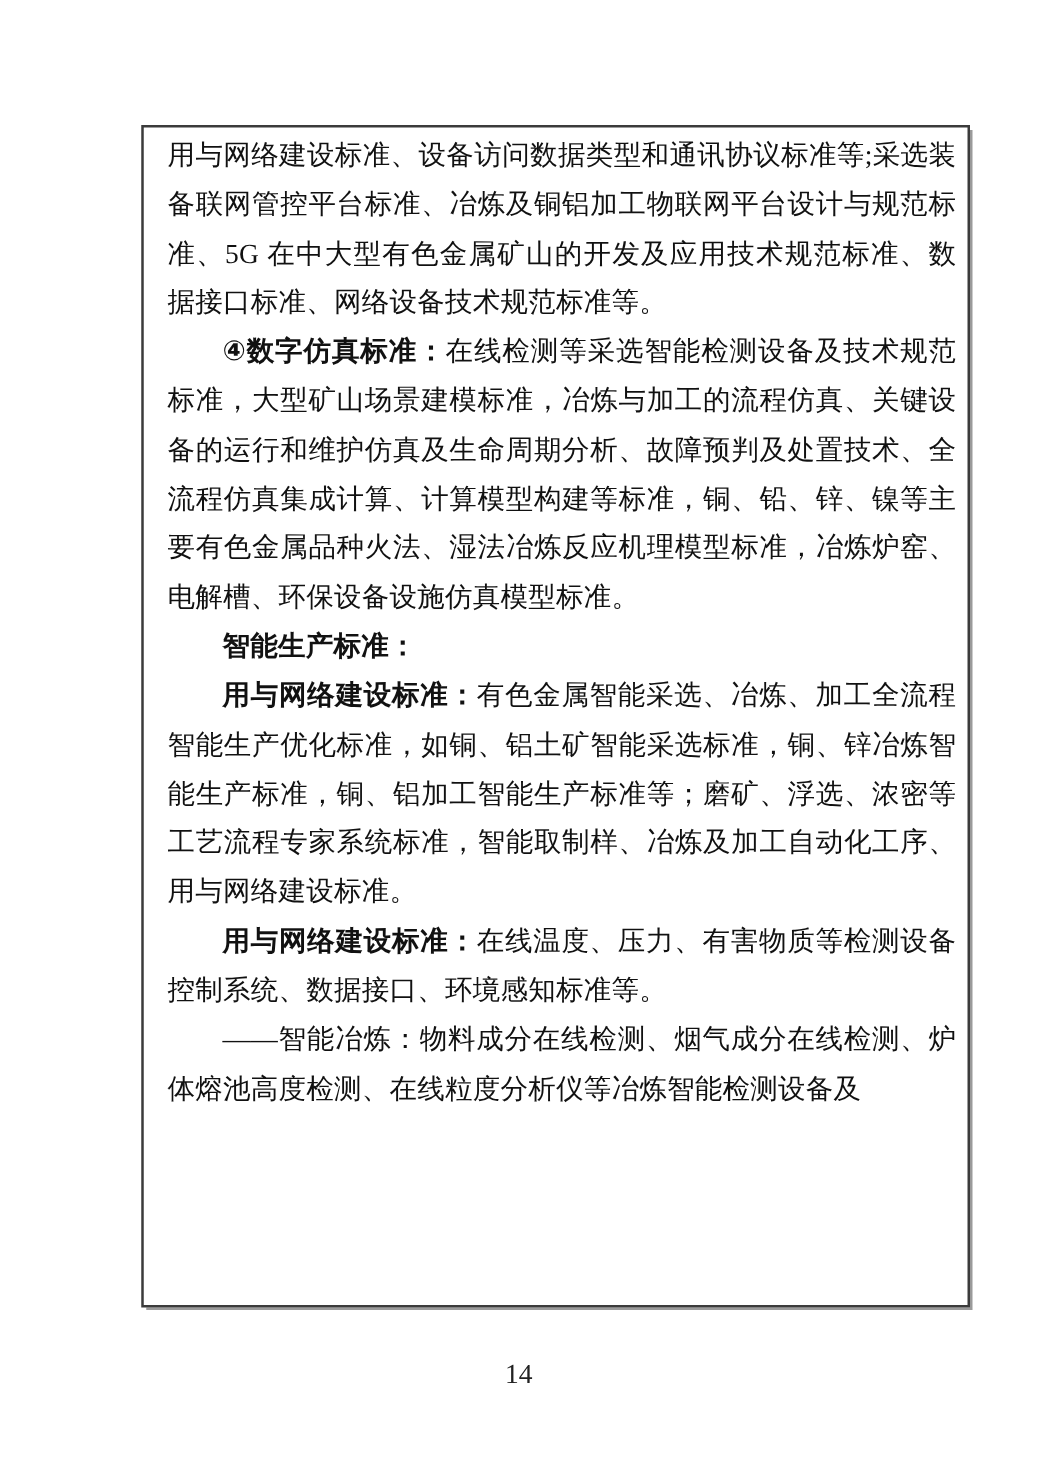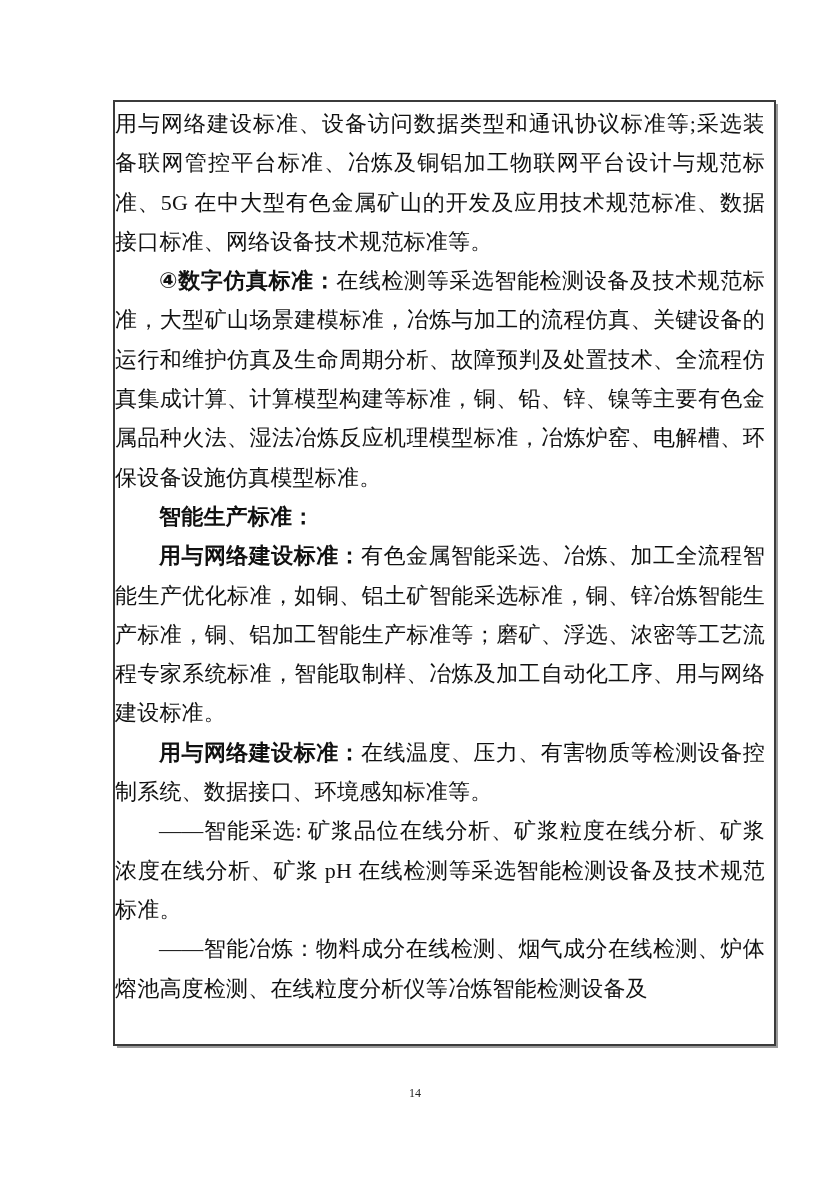--- a/index.html
+++ b/index.html
@@ -21,21 +21,21 @@
   .doc-box {
     position: absolute;
     left: 113px;
     top: 100px;
     width: 663px;
     height: 946px;
     box-sizing: border-box;
     border: 2px solid #3b3b3b;
     box-shadow: 3px 3px 0 -1px #9a9a9a;
     background: #ffffff;
-    padding: 2px 9px 0 0;
+    padding: 2px 9px 0 19px;
     overflow: hidden;
   }
   .doc-body {
     width: 100%;
   }
   .para {
     margin: 0;
     padding: 0;
     font-size: 22px;
     line-height: 39.3px;
@@ -55,34 +55,33 @@
   .run.bold {
     font-family: "Liberation Sans", "DejaVu Sans", sans-serif;
     font-weight: 700;
   }
   .page-number {
     position: absolute;
     top: 1086px;
     left: 0;
     width: 100%;
     text-align: center;
-    font-size: 12px;
+    font-size: 22px;
     color: #222222;
     font-family: "Liberation Serif", "DejaVu Serif", serif;
   }
 </style>
 </head>
 <body>
 
 <div class="page">
   <div class="doc-box">
     <div id="doc-body" class="doc-body">
         <p class="para"><span class="run">用与网络建设标准、设备访问数据类型和通讯协议标准等;采选装备联网管控平台标准、冶炼及铜铝加工物联网平台设计与规范标准、5G 在中大型有色金属矿山的开发及应用技术规范标准、数据接口标准、网络设备技术规范标准等。</span></p>
         <p class="para indent"><span class="run bold">④数字仿真标准：</span><span class="run">在线检测等采选智能检测设备及技术规范标准，大型矿山场景建模标准，冶炼与加工的流程仿真、关键设备的运行和维护仿真及生命周期分析、故障预判及处置技术、全流程仿真集成计算、计算模型构建等标准，铜、铅、锌、镍等主要有色金属品种火法、湿法冶炼反应机理模型标准，冶炼炉窑、电解槽、环保设备设施仿真模型标准。</span></p>
         <p class="para indent"><span class="run bold">智能生产标准：</span></p>
         <p class="para indent"><span class="run bold">用与网络建设标准：</span><span class="run">有色金属智能采选、冶炼、加工全流程智能生产优化标准，如铜、铝土矿智能采选标准，铜、锌冶炼智能生产标准，铜、铝加工智能生产标准等；磨矿、浮选、浓密等工艺流程专家系统标准，智能取制样、冶炼及加工自动化工序、用与网络建设标准。</span></p>
         <p class="para indent"><span class="run bold">用与网络建设标准：</span><span class="run">在线温度、压力、有害物质等检测设备控制系统、数据接口、环境感知标准等。</span></p>
-        <p class="para indent"><span class="run">——智能采选: 矿浆品位在线分析、矿浆粒度在线分析、矿浆浓度在线分析、矿浆 pH 在线检测等采选智能检测设备及技术规范标准。</span></p>
         <p class="para indent"><span class="run">——智能冶炼：物料成分在线检测、烟气成分在线检测、炉体熔池高度检测、在线粒度分析仪等冶炼智能检测设备及</span></p>
       </div>
   </div>
   <div class="page-number">14</div>
 </div>
 
 </body></html>

